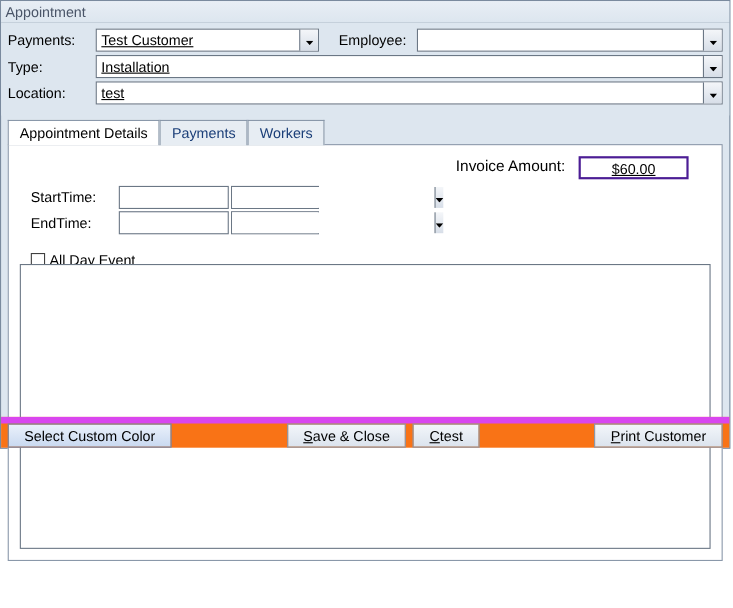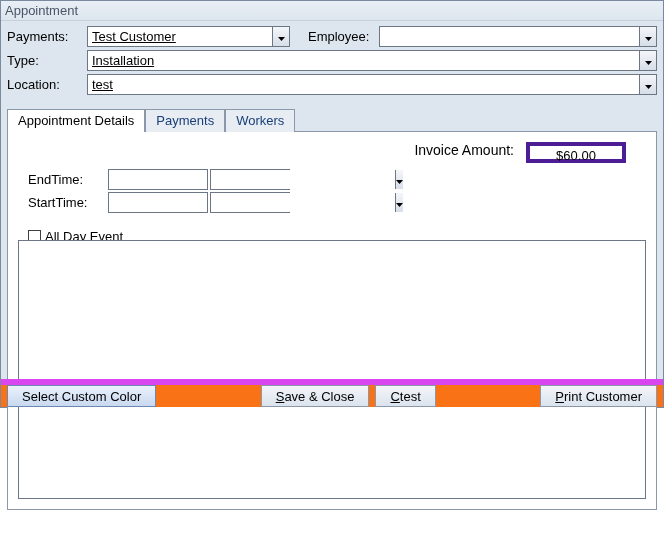--- a/index.html
+++ b/index.html
@@ -16,21 +16,21 @@
   .dd-input { border: none; outline: none; flex: 1; padding: 0 4px; background: transparent; }
   .dd-btn { width: 17px; background: linear-gradient(to bottom,#f4f6f9,#d7dee8); border-left: 1px solid #6b7785; display: flex; align-items: center; justify-content: center; cursor: pointer; }
   .dd-btn svg { width: 7px; height: 4px; }
   .tabs-wrap { margin: 2px 6px 0 6px; }
   .tabs { display: flex; align-items: flex-end; height: 24px; position: relative; z-index: 2; }
   .tab { padding: 3px 10px 4px 10px; border: 1px solid #8a98aa; border-bottom: none; background: #e7edf3; color: #1a3e78; margin-right: 0px; cursor: pointer; position: relative; top: 1px; }
   .tab.active { background: #fff; color: #000; z-index: 3; }
   .tab-body { border: 1px solid #8a98aa; background: #fff; height: 379px; padding: 10px 10px 10px 10px; position: relative; }
   .inv-row { display: flex; justify-content: flex-end; margin-bottom: 6px; padding-right: 20px; }
   .inv-lbl { margin-right: 12px; font-size: 14px; }
-  .inv-field { width: 100px; height: 21px; border: 4px solid #4c1d95; text-align: center; line-height: 19px; }
+  .inv-field { width: 100px; height: 21px; border: 2px solid #4c1d95; text-align: center; line-height: 19px; text-decoration: underline; }
   .frow { display: flex; align-items: center; margin-bottom: 2px; padding-left: 10px; }
   .frow .flbl { width: 80px; }
   .date-inp { width: 100px; height: 21px; border: 1px solid #6b7785; padding: 0 4px; outline: none; }
   .time-dd { position: relative; display: flex; align-items: stretch; height: 21px; width: 80px; border: 1px solid #6b7785; background: #fff; margin-left: 2px; }
   .time-dd input { border:none; outline:none; flex:1; padding:0 4px; }
   .chk { width: 13px; height: 13px; border: 1px solid #404040; background: #fff; margin-right: 4px; display: inline-block; cursor: pointer; }
   .notes { position: absolute; left: 10px; right: 10px; bottom: 10px; top: 108px; border: 1px solid #6b7785; background: #fff; resize: none; outline: none; padding: 4px; }
   .footer { position: absolute; left: 0; right: 0; bottom: 0; height: 28px; background: #f97316; display: flex; align-items: center; padding: 0 6px; border-top: 6px solid #d946ef;}
   .btn { height: 22px; border: 1px solid #8a98aa; background: linear-gradient(to bottom,#f3f6fa,#dbe3ed); padding: 0 14px; cursor: pointer; display:flex; align-items:center; }
   .btn.scc { background: linear-gradient(to bottom,#eaf1fb,#c9d9f0); border-color:#6d88b0; }
@@ -94,45 +94,45 @@
       <div class="tab active">Appointment Details</div>
       <div class="tab">Payments</div>
       <div class="tab">Workers</div>
     </div>
     <div class="tab-body">
       <div class="inv-row">
         <div class="inv-lbl">Invoice Amount:</div>
         <div class="inv-field">$60.00</div>
       </div>
       <div class="frow">
-        <div class="flbl">EndTime:</div>
-        <input class="date-inp" value="" style="">
-        <div class="time-dd">
-          <input value="" style="">
-          <div class="dd-btn">
-              <span><svg viewBox="0 0 7 4">
-                  <path d="M0 0 L7 0 L3.5 4 Z" fill="#000"></path>
-                </svg></span>
-            </div>
-        </div>
-      </div>
-      <div class="frow">
         <div class="flbl">StartTime:</div>
         <input class="date-inp" value="" style="">
         <div class="time-dd">
           <input value="" style="">
           <div class="dd-btn">
               <span><svg viewBox="0 0 7 4">
                   <path d="M0 0 L7 0 L3.5 4 Z" fill="#000"></path>
                 </svg></span>
             </div>
         </div>
         <div style="width:10px"></div>
         <span class="chk"></span>
         <span>Recurring</span>
+      </div>
+      <div class="frow">
+        <div class="flbl">EndTime:</div>
+        <input class="date-inp" value="" style="">
+        <div class="time-dd">
+          <input value="" style="">
+          <div class="dd-btn">
+              <span><svg viewBox="0 0 7 4">
+                  <path d="M0 0 L7 0 L3.5 4 Z" fill="#000"></path>
+                </svg></span>
+            </div>
+        </div>
       </div>
       <div class="frow" style="margin-top:16px;">
         <span class="chk"></span>
         <span>All Day Event</span>
       </div>
       <textarea class="notes" style=""></textarea>
     </div>
   </div>
 
   <div class="footer">

